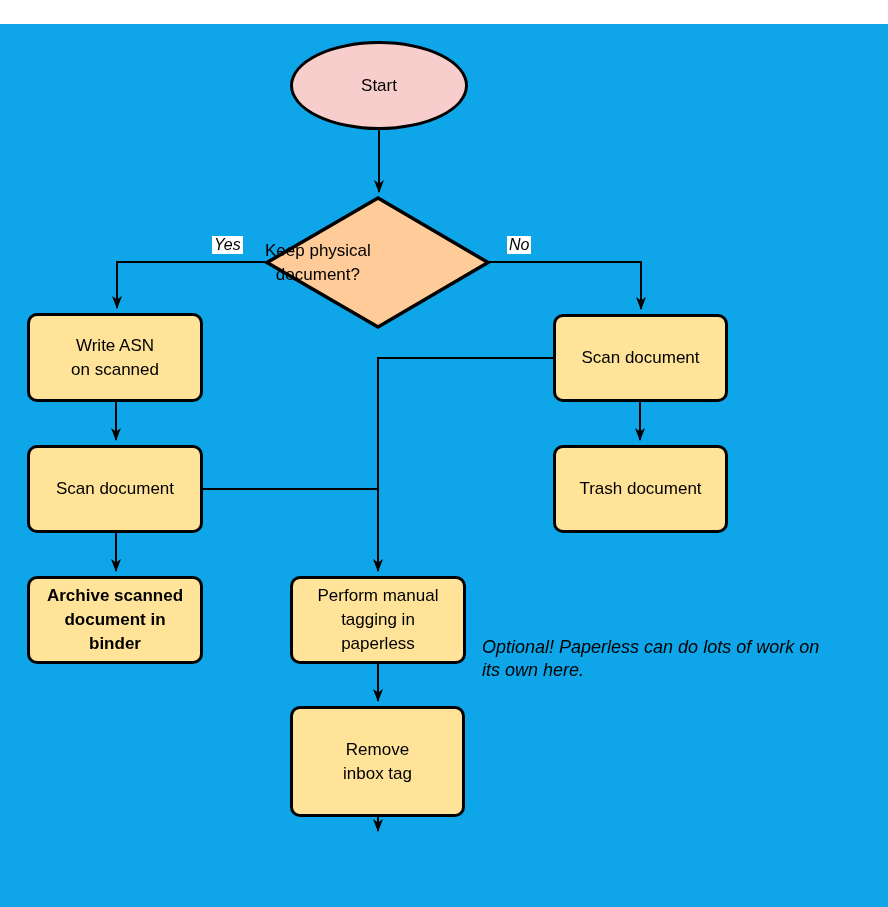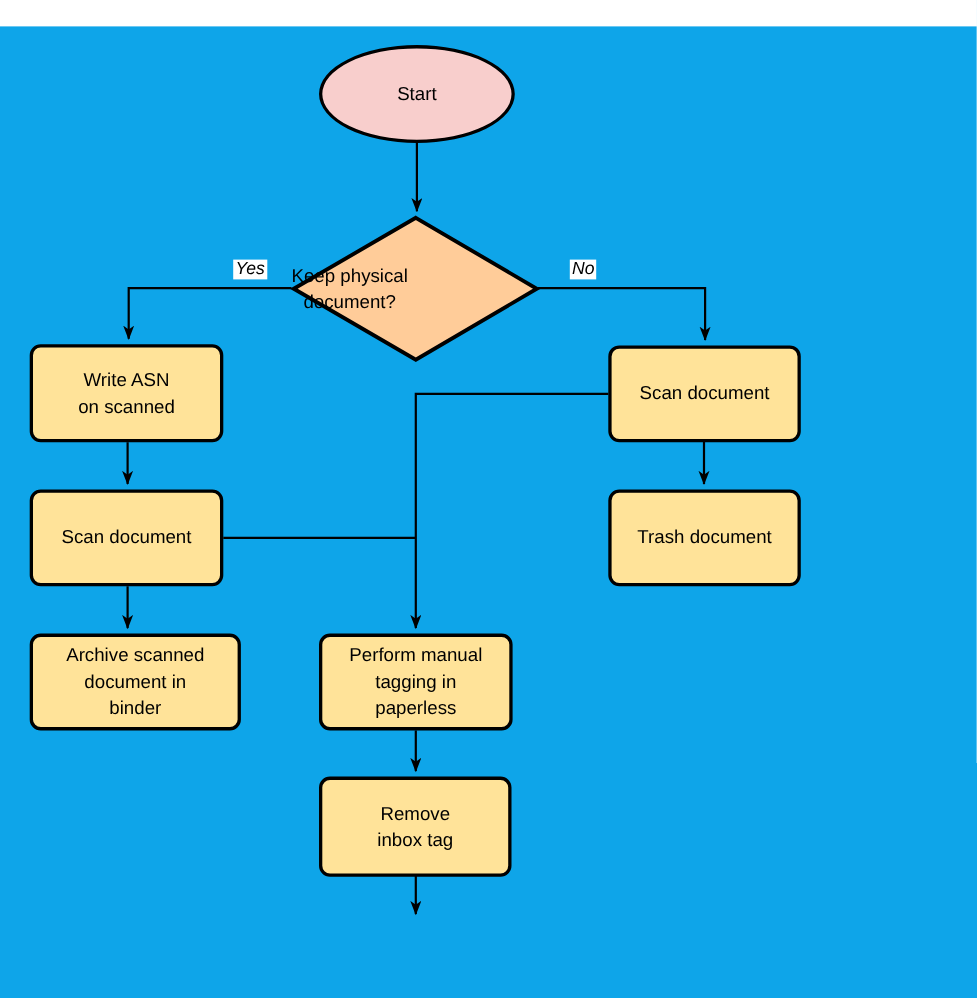--- a/index.html
+++ b/index.html
@@ -138,56 +138,60 @@
 
   <div class="decision-label" style="left:265px; top:172px; width:225px; height:133px;">
     <span>Keep physical
 document?</span>
   </div>
 
   <div class="edge-label" style="left:212px; top:212px;">
     <span>Yes</span>
   </div>
 
-  <div class="edge-label" style="left:518px; top:212px;text-align:right;">
+  <div class="edge-label" style="left:507px; top:212px;text-align:right;">
     <span>No</span>
   </div>
 
   <div class="node process" style="left:27px; top:289px; width:176px; height:89px;">
     <span>Write ASN
 on scanned</span>
   </div>
 
   <div class="node process" style="left:27px; top:421px; width:176px; height:88px;">
     <span>Scan document</span>
   </div>
 
-  <div class="node process" style="left:27px; top:552px; width:192px; height:88px;">
+  <div class="node process" style="left:27px; top:552px; width:176px; height:88px;font-weight:bold;">
     <span>Archive scanned
 document in
 binder</span>
   </div>
 
   <div class="node process" style="left:553px; top:290px; width:175px; height:88px;">
     <span>Scan document</span>
   </div>
 
   <div class="node process" style="left:553px; top:421px; width:175px; height:88px;">
     <span>Trash document</span>
   </div>
 
   <div class="node process" style="left:290px; top:552px; width:176px; height:88px;">
     <span>Perform manual
 tagging in
 paperless</span>
   </div>
 
-  <div class="node process" style="left:290px; top:682px; width:175px; height:91px;">
+  <div class="node process" style="left:290px; top:682px; width:175px; height:111px;">
     <span>Remove
 inbox tag</span>
   </div>
 
 
+  <div class="annotation">
+    <span>Optional! Paperless can do lots of work on
+its own here.</span>
+  </div>
 
   <div class="bottom-hairline"></div>
   <div class="bottom-strip"></div>
 
 </div>
 
 </body></html>

